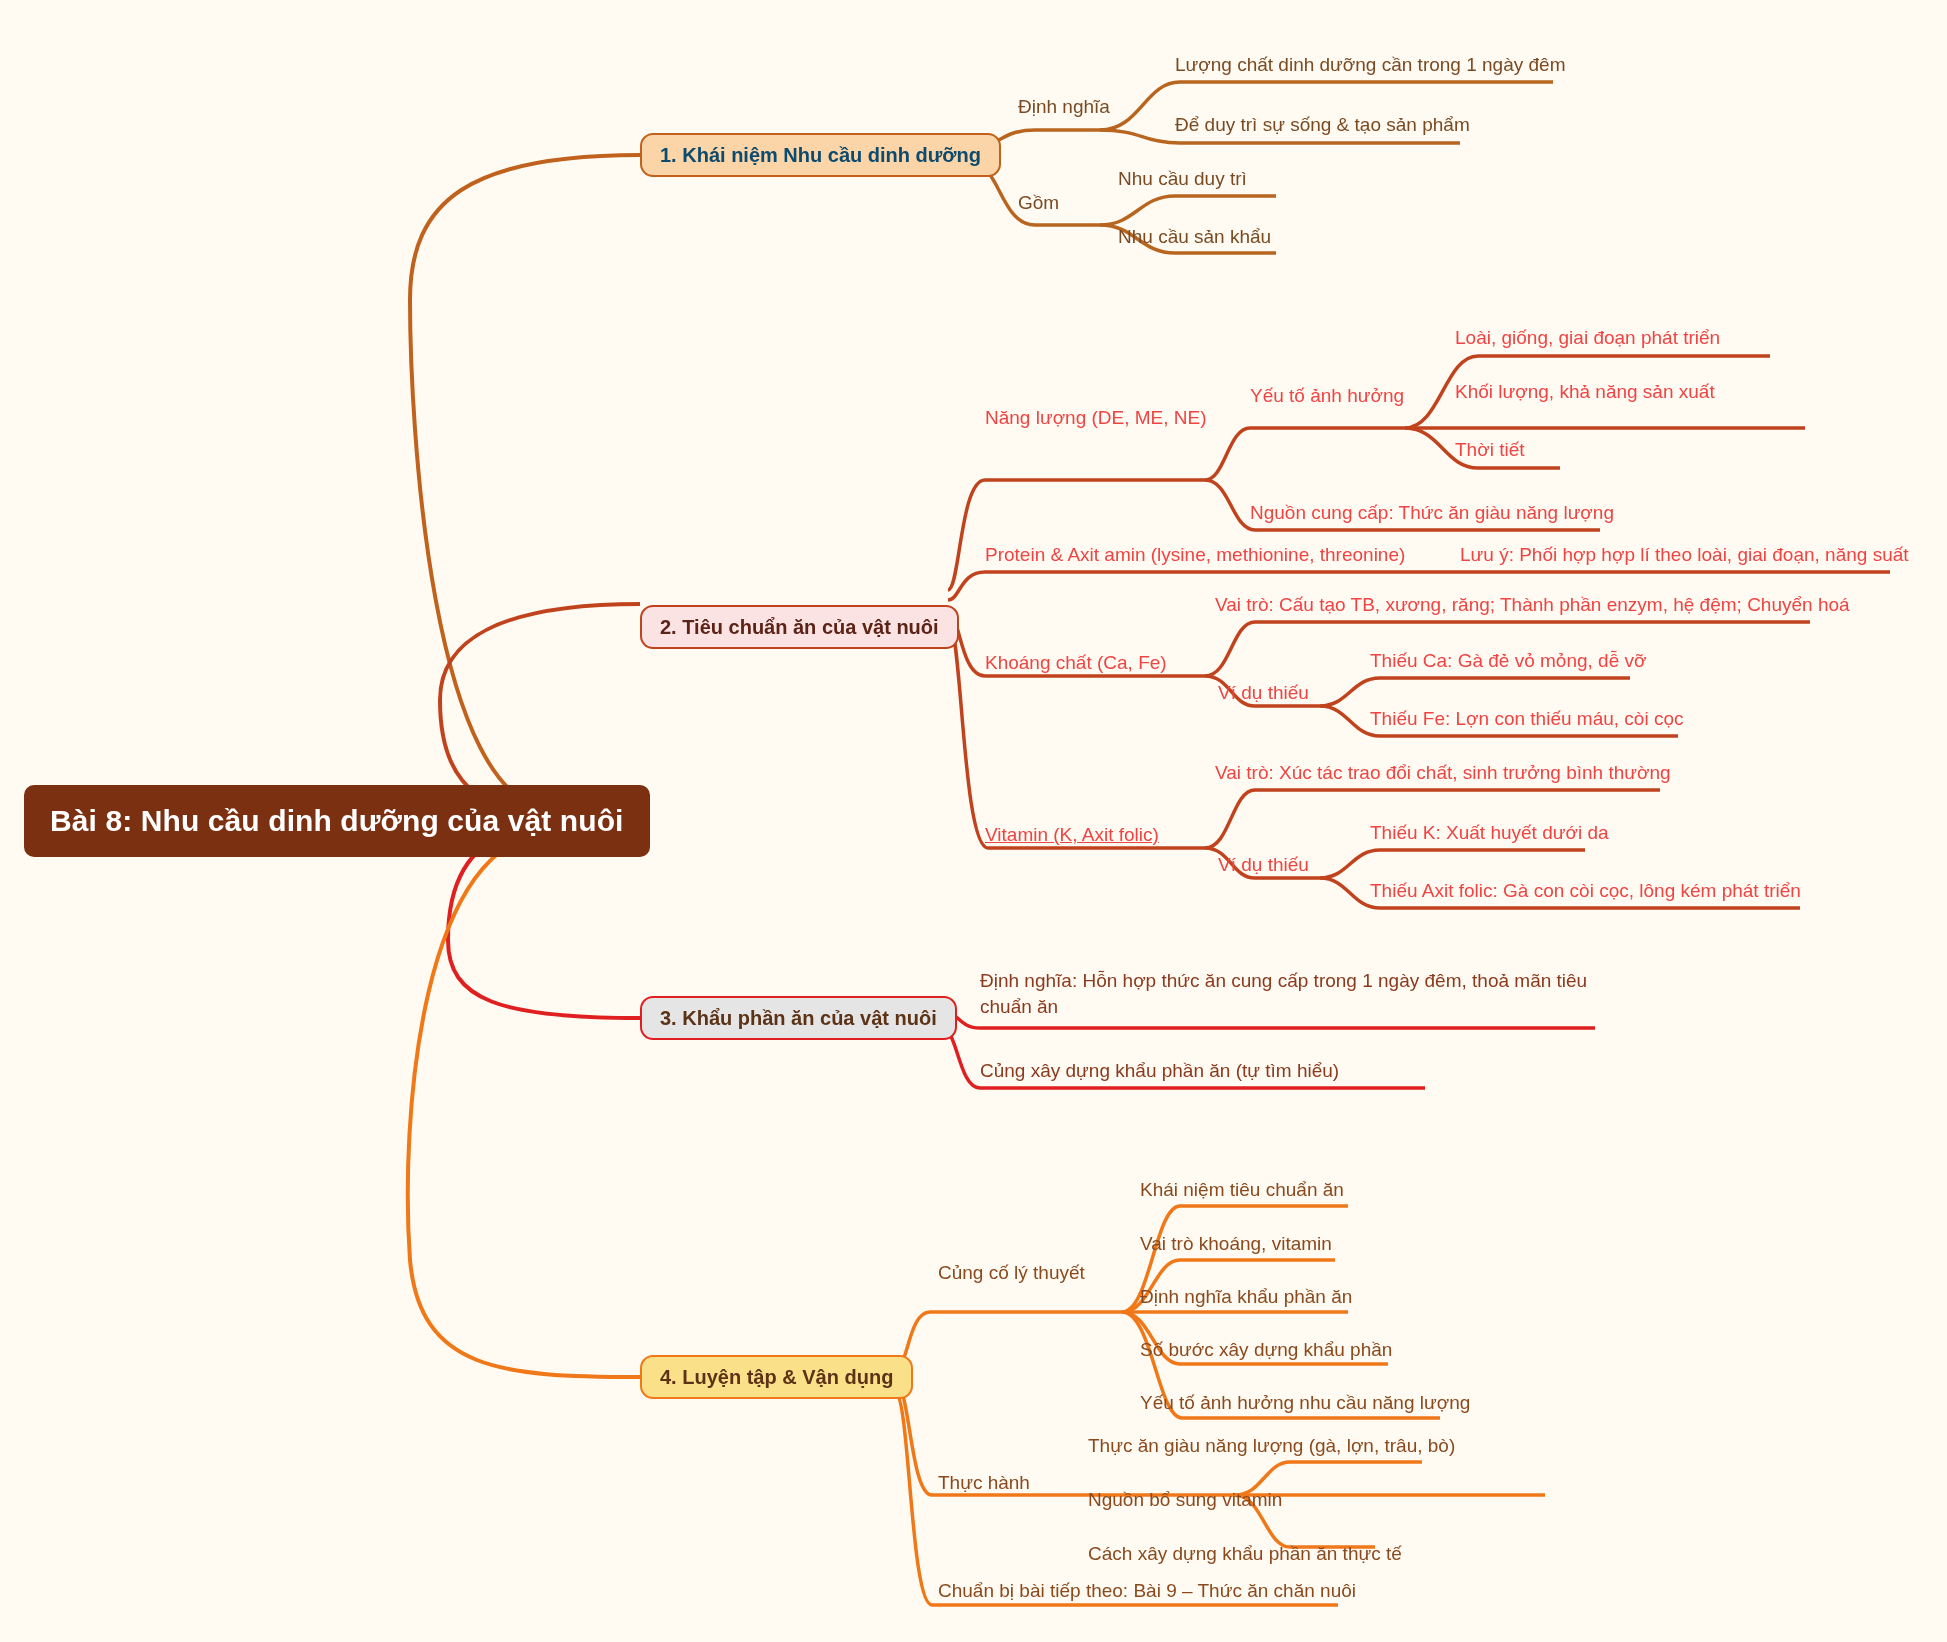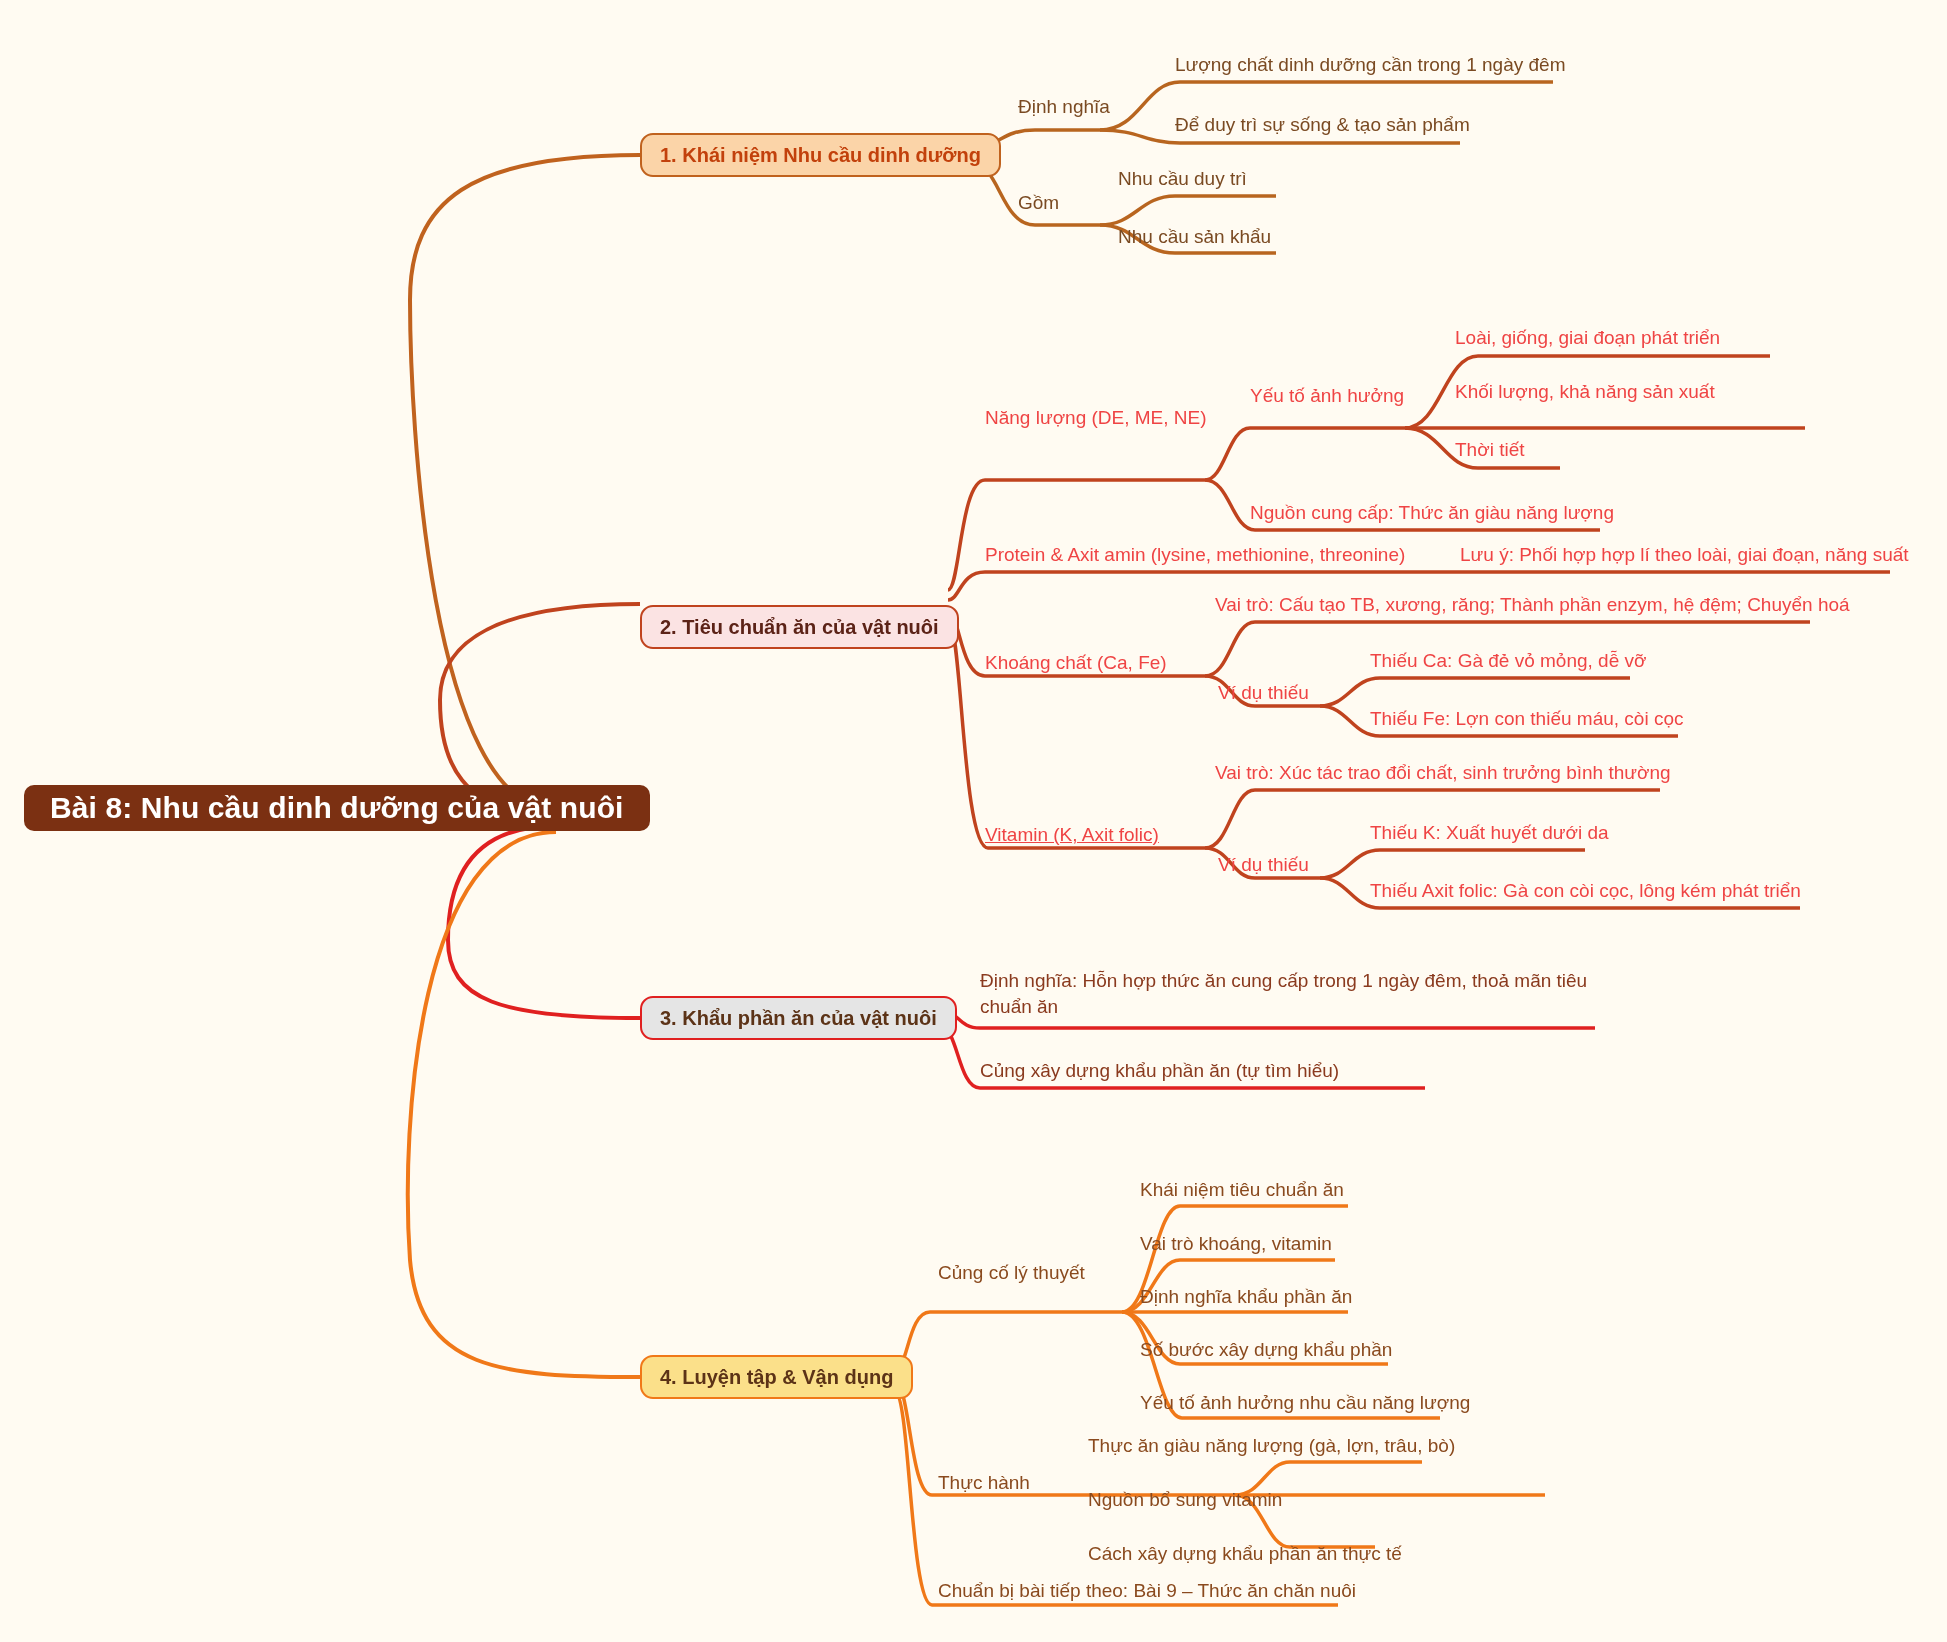--- a/index.html
+++ b/index.html
@@ -27,32 +27,32 @@
     align-items: center;
     justify-content: center;
   }
   .root {
     background: #7B3012;
     color: #FFFFFF;
     border-radius: 10px;
     font-size: 30px;
     font-weight: bold;
     padding: 0 26px;
-    height: 46px;
+    height: 72px;
     letter-spacing: 0.1px;
   }
   .lvl1 {
     border-radius: 13px;
     border: 2.5px solid;
     font-size: 20px;
     font-weight: bold;
     padding: 0 18px;
     height: 44px;
   }
-  .lvl1.c1 { background:#FBD4A8; border-color:#C0621E; color:#c2410c; }
+  .lvl1.c1 { background:#FBD4A8; border-color:#C0621E; color:#0c4a6e; }
   .lvl1.c2 { background:#FBE3E3; border-color:#C0431E; color:#5C2317; }
   .lvl1.c3 { background:#e5e5e5; border-color:#E02020; color:#5C3317; }
   .lvl1.c4 { background:#FBE08A; border-color:#F07818; color:#5C3317; }
 
   .leaf {
     position: absolute;
     font-size: 19px;
     line-height: 26px;
     white-space: nowrap;
     color: #6B3A20;

